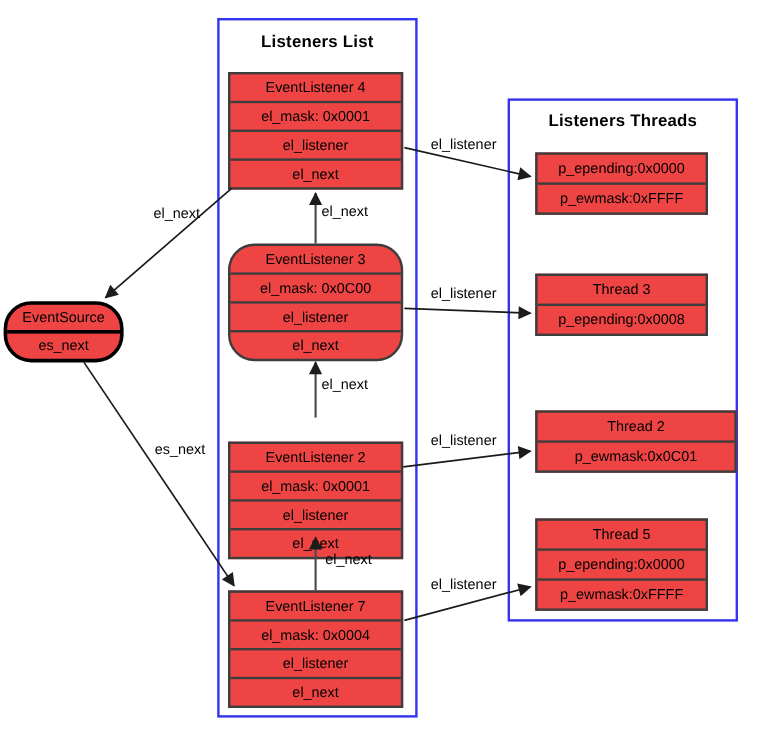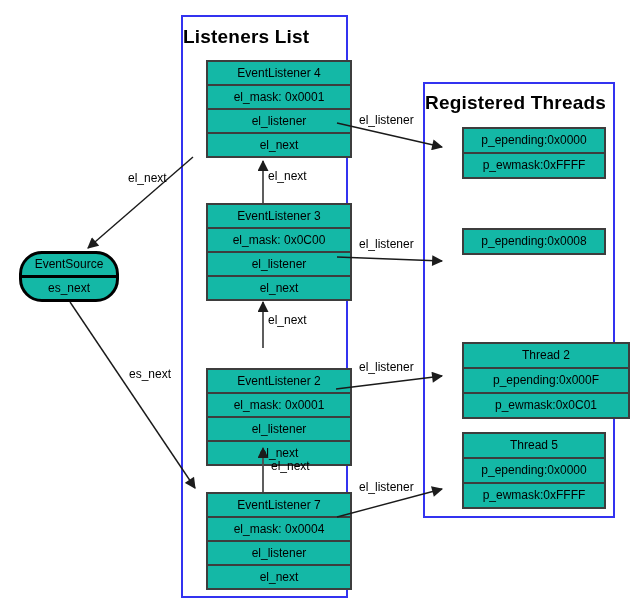--- a/index.html
+++ b/index.html
@@ -2,25 +2,25 @@
 <html><head>
 <meta charset="utf-8">
 <style>
   html,body{margin:0;padding:0;background:#ffffff;}
   body{width:631px;height:615px;position:relative;overflow:hidden;
        font-family:"Liberation Sans","DejaVu Sans",sans-serif;color:#000;}
   .stage{position:absolute;left:0;top:0;width:631px;height:615px;}
 
   
   .group{position:absolute;border:2px solid #3333f0;background:transparent;box-sizing:border-box;}
-  .group-title{position:absolute;left:0;right:0;text-align:left;
-               font-size:19px;font-weight:700;letter-spacing:0.2px;}
+  .group-title{position:absolute;left:0;right:0;text-align:center;
+               font-size:14px;font-weight:700;letter-spacing:0.2px;}
 
   
-  .node{position:absolute;background:#14b8a6;border:2px solid #3d3d3d;box-sizing:border-box;margin-left:16px;}
+  .node{position:absolute;background:#ef4444;border:2px solid #3d3d3d;box-sizing:border-box;}
   .node .row{height:22px;line-height:22px;text-align:center;font-size:12px;
              white-space:nowrap;overflow:hidden;}
   .node .row + .row{border-top:2px solid #3d3d3d;}
   .node.thread .row{height:23px;line-height:23px;}
 
   
   .node.source{border:3px solid #000;}
   .node.source .row{height:21px;line-height:21px;}
   .node.source .row + .row{border-top:3px solid #000;}
 
@@ -33,36 +33,36 @@
 </head>
 <body>
 
 <div class="stage">
 
   <div class="group" style="left:181px;top:15px;width:167px;height:583px;">
     <div class="group-title" style="top:9px;">Listeners List</div>
   </div>
 
   <div class="group" style="left:423px;top:82px;width:192px;height:436px;">
-    <div class="group-title" style="top:8px;">Registered Threads</div>
+    <div class="group-title" style="top:8px;">Listeners Threads</div>
   </div>
 
   <div class="node source" style="left:3px;top:251px;width:100px;border-radius:23px;">
     <div class="row">EventSource</div>
     <div class="row">es_next</div>
   </div>
 
   <div class="node listener" style="left:190px;top:60px;width:146px;">
     <div class="row">EventListener 4</div>
     <div class="row">el_mask: 0x0001</div>
     <div class="row">el_listener</div>
     <div class="row">el_next</div>
   </div>
 
-  <div class="node listener" style="left:190px;top:203px;width:146px;">
+  <div class="node listener" style="left:190px;top:203px;width:146px;border-radius:22px;">
     <div class="row">EventListener 3</div>
     <div class="row">el_mask: 0x0C00</div>
     <div class="row">el_listener</div>
     <div class="row">el_next</div>
   </div>
 
   <div class="node listener" style="left:190px;top:368px;width:146px;">
     <div class="row">EventListener 2</div>
     <div class="row">el_mask: 0x0001</div>
     <div class="row">el_listener</div>
@@ -75,26 +75,26 @@
     <div class="row">el_listener</div>
     <div class="row">el_next</div>
   </div>
 
   <div class="node thread" style="left:446px;top:127px;width:144px;">
     <div class="row">p_epending:0x0000</div>
     <div class="row">p_ewmask:0xFFFF</div>
   </div>
 
   <div class="node thread" style="left:446px;top:228px;width:144px;">
+    <div class="row">Thread 3</div>
     <div class="row">p_epending:0x0008</div>
   </div>
 
   <div class="node thread" style="left:446px;top:342px;width:168px;">
     <div class="row">Thread 2</div>
-    <div class="row">p_epending:0x000F</div>
     <div class="row">p_ewmask:0x0C01</div>
   </div>
 
   <div class="node thread" style="left:446px;top:432px;width:144px;">
     <div class="row">Thread 5</div>
     <div class="row">p_epending:0x0000</div>
     <div class="row">p_ewmask:0xFFFF</div>
   </div>
 
   <svg class="arrows" width="631" height="615" viewBox="0 0 631 615">

